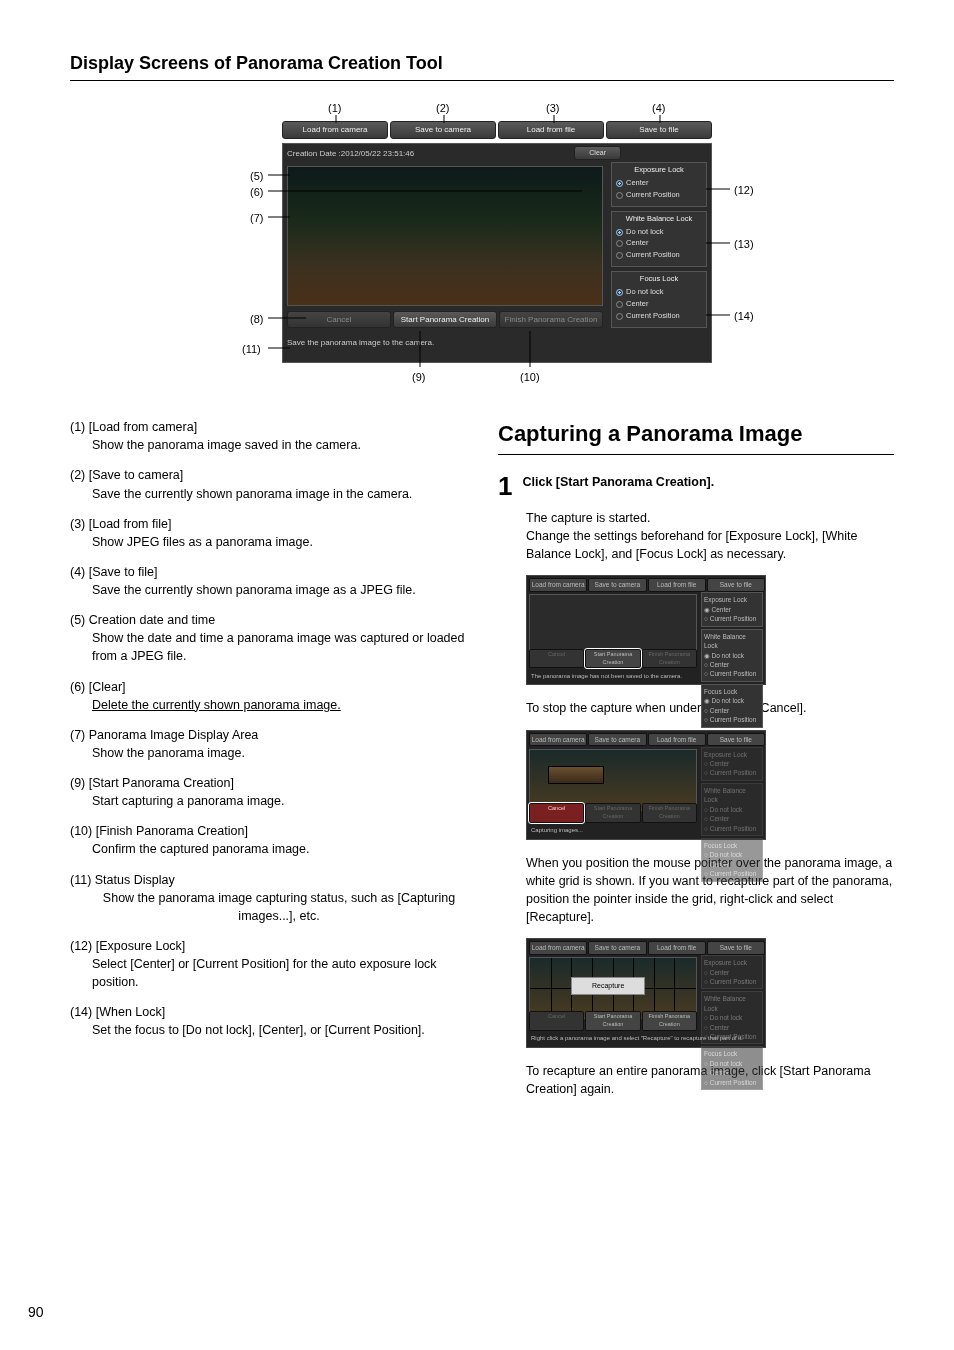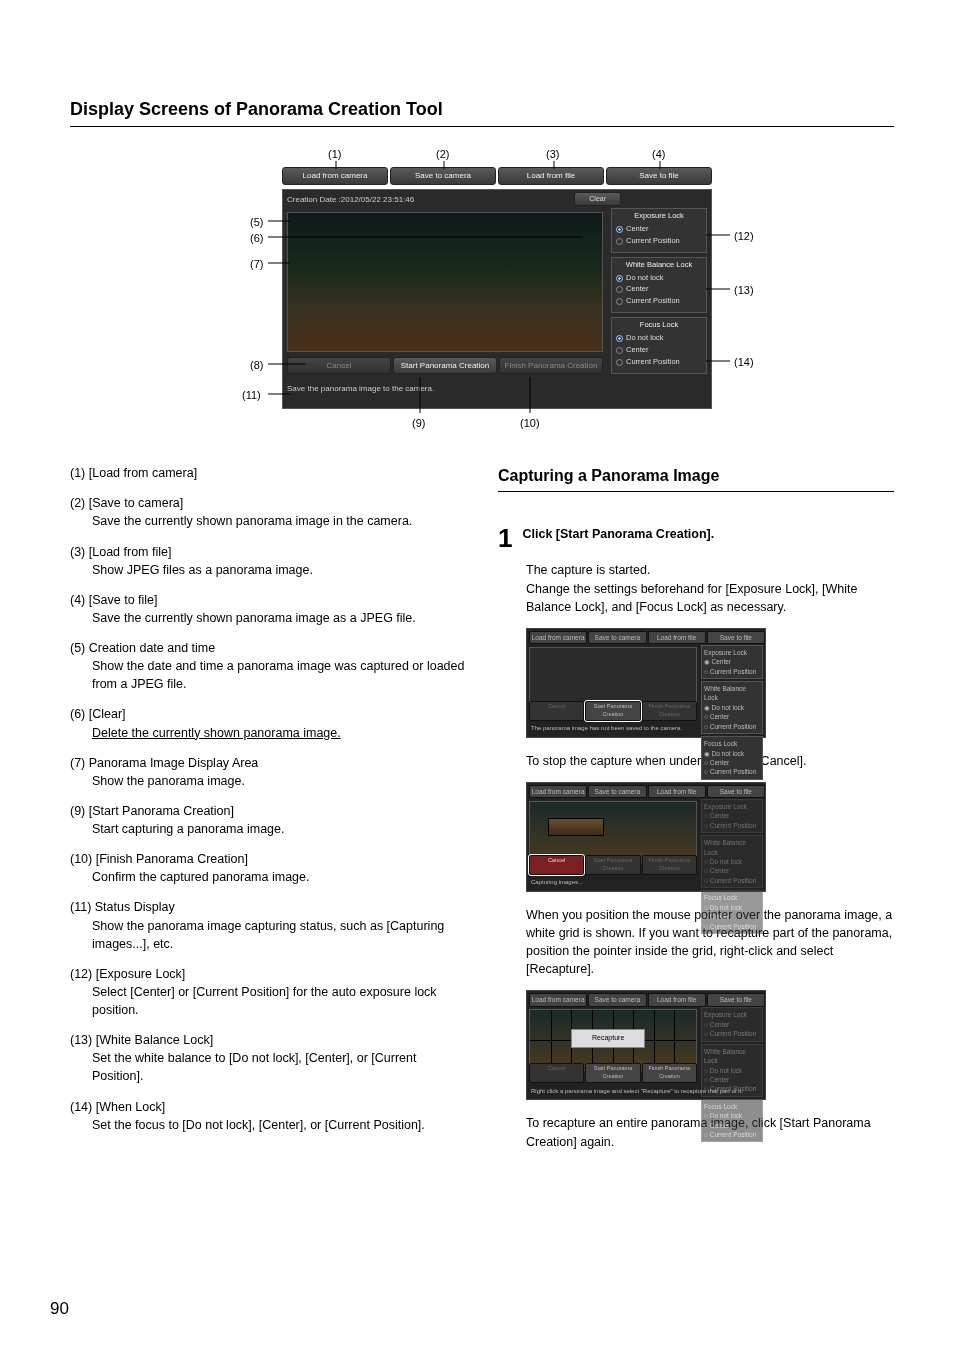--- a/index.html
+++ b/index.html
@@ -11,21 +11,20 @@
     width: 954px;
     padding: 50px 60px 40px 70px;
     line-height: 1.45;
   }
   .page-title {
     font-size: 18px;
     font-weight: bold;
     border-bottom: 1px solid #000;
     padding-bottom: 4px;
     margin-bottom: 24px;
-    margin-top: 46px;
   }
   .diagram-wrap {
     text-align: center;
     margin-bottom: 28px;
   }
   .diagram {
     display: inline-block;
     position: relative;
     width: 640px;
     height: 280px;
@@ -124,25 +123,25 @@
   .columns {
     display: flex;
     gap: 32px;
     align-items: flex-start;
   }
   .col { flex: 1; }
   .item { margin-bottom: 12px; }
   .item-head { font-weight: normal; }
   .item-head b { font-weight: normal; }
   .section-title {
-    font-size: 16px;
+    font-size: 22px;
     font-weight: bold;
     border-bottom: 1px solid #000;
     padding-bottom: 4px;
-    margin-bottom: 33px;
+    margin-bottom: 18px;
   }
   .step {
     display: flex;
     align-items: flex-start;
     gap: 10px;
     margin-bottom: 10px;
   }
   .step-num {
     font-size: 26px;
     font-weight: bold;
@@ -179,21 +178,21 @@
      linear-gradient(#000,#000) 12.5% 0/1px 100% no-repeat,
      linear-gradient(#000,#000) 37.5% 0/1px 100% no-repeat,
      linear-gradient(#000,#000) 62.5% 0/1px 100% no-repeat,
      linear-gradient(#000,#000) 87.5% 0/1px 100% no-repeat,
      linear-gradient(to bottom,#1a2a2a,#4a3a20);
   }
   .mini .overlay-menu {
     position:absolute; top:38px; left:44px; background:#ddd; color:#000;
     border:1px solid #888; font-size:7px; padding:3px 20px;
   }
-  .pg { position: absolute; left: 50px; bottom: 28px; font-size: 17px; }
+  .pg { position: absolute; left: 28px; bottom: 28px; font-size: 14px; }
   svg.leader { position:absolute; overflow:visible; pointer-events:none;}
 </style>
 </head>
 <body>
 
 <div class="page-title">Display Screens of Panorama Creation Tool</div>
 
 <div class="diagram-wrap">
   <div class="diagram">
     
@@ -292,20 +291,21 @@
       <line x1="568" y1="210" x2="544" y2="210" stroke="#000"></line>
     </svg>
   </div>
 </div>
 
 <div class="columns">
   <div class="col">
     <div id="items-container">
         <div class="item">
           <div class="item-head">(1) <b>[Load from camera]</b></div>
+          <div style="padding-left:22px;">Show the panorama image saved in the camera.</div>
         </div>
         <div class="item">
           <div class="item-head">(2) <b>[Save to camera]</b></div>
           <div style="padding-left:22px;">Save the currently shown panorama image in the camera.</div>
         </div>
         <div class="item">
           <div class="item-head">(3) <b>[Load from file]</b></div>
           <div style="padding-left:22px;">Show JPEG files as a panorama image.</div>
         </div>
         <div class="item">
@@ -327,29 +327,25 @@
         <div class="item">
           <div class="item-head">(9) <b>[Start Panorama Creation]</b></div>
           <div style="padding-left:22px;">Start capturing a panorama image.</div>
         </div>
         <div class="item">
           <div class="item-head">(10) <b>[Finish Panorama Creation]</b></div>
           <div style="padding-left:22px;">Confirm the captured panorama image.</div>
         </div>
         <div class="item">
           <div class="item-head">(11) <b>Status Display</b></div>
-          <div style="padding-left:22px;">Show the panorama image capturing status, such as [Capturing images...], etc.</div>
+          <div style="padding-left:22px;text-align:center;">Show the panorama image capturing status, such as [Capturing images...], etc.</div>
         </div>
         <div class="item">
           <div class="item-head">(12) <b>[Exposure Lock]</b></div>
           <div style="padding-left:22px;">Select [Center] or [Current Position] for the auto exposure lock position.</div>
-        </div>
-        <div class="item">
-          <div class="item-head">(13) <b>[White Balance Lock]</b></div>
-          <div style="padding-left:22px;">Set the white balance to [Do not lock], [Center], or [Current Position].</div>
         </div>
         <div class="item">
           <div class="item-head">(14) <b>[When Lock]</b></div>
           <div style="padding-left:22px;">Set the focus to [Do not lock], [Center], or [Current Position].</div>
         </div>
       </div>
   </div>
 
   <div class="col">
     <div class="section-title">Capturing a Panorama Image</div>

